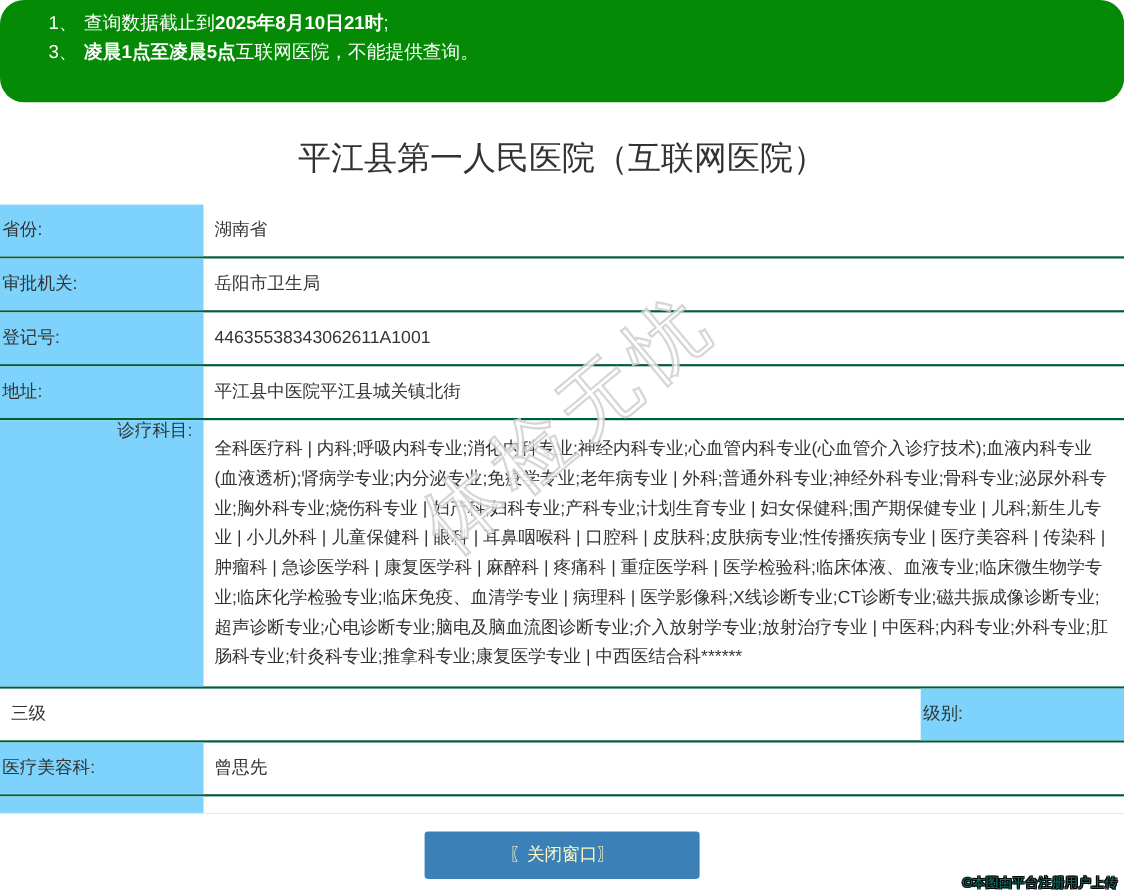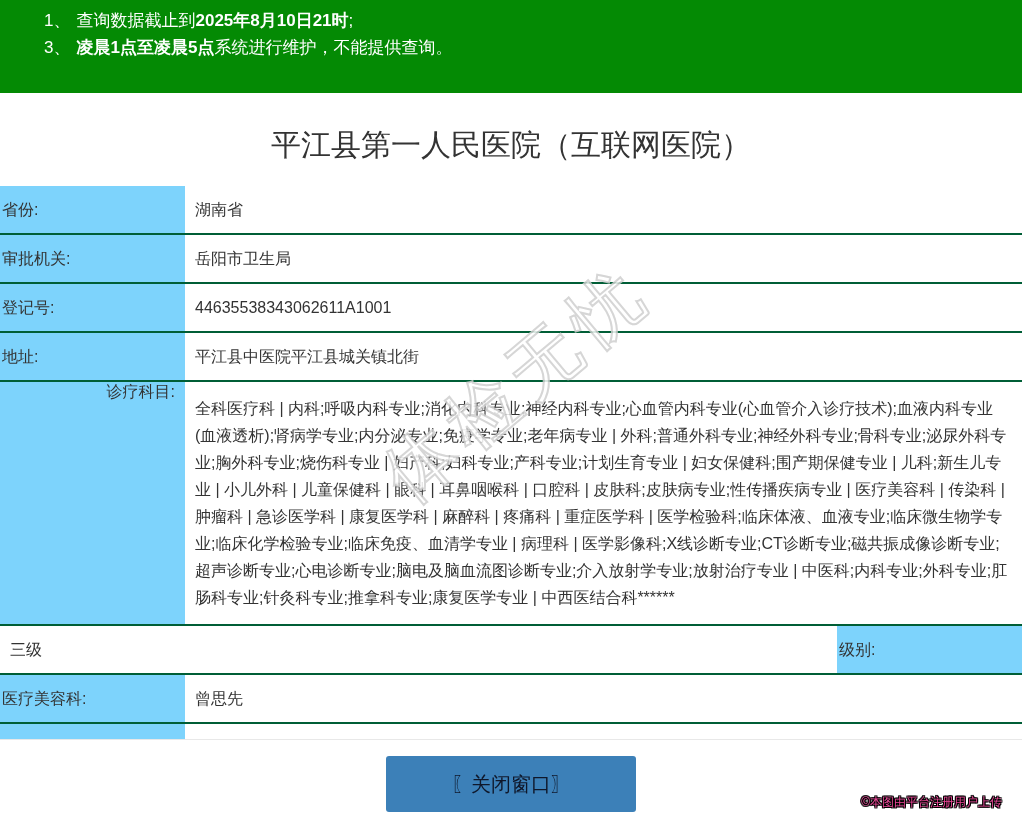--- a/index.html
+++ b/index.html
@@ -14,20 +14,21 @@
   }
 
   
   .notice-bar {
     width: 100%; height: 93px;
     background: #048a04;
     color: #ffffff;
     padding: 7px 10px 0 44px;
     font-size: 17px;
     line-height: 27px;
+    border-radius: 22px;
   }
   .notice-line { white-space: nowrap; }
   .notice-num { display: inline-block; margin-right: 6px; }
   .notice-line b { font-weight: bold; }
 
   
   .page-title {
     margin: 34px 0 0 0;
     height: 36px;
     text-align: center;
@@ -48,26 +49,26 @@
   }
   .cell.value { flex: 1; padding-left: 10px; color: #333333; }
   .row.tall .cell.value { line-height: 27px; padding-top: 13px; padding-bottom: 13px; }
   .row.tall .cell.label { padding-top: 0; text-align: right; }
   .row.partial { height: 16px; border-bottom: 1px solid #e8e8e8; }
   .row.partial .cell { padding: 0; }
 
   
   .btn-wrap { margin-top: 16px; text-align: center; }
   .close-btn {
-    width: 250px; height: 56px;
+    width: 250px; height: 43px;
     background: #3c80b8;
-    color: #0f172a;
+    color: #fef9c3;
     border: none;
     border-radius: 3px;
-    font-size: 20px;
+    font-size: 16px;
     font-family: "Liberation Sans", "DejaVu Sans", sans-serif;
     cursor: pointer;
   }
 
   
   .watermark {
     position: absolute;
     left: 395px; top: 440px;
     transform-origin: 0 50%;
     transform: rotate(-40deg);
@@ -78,36 +79,36 @@
     -webkit-text-stroke: 2px #cfcfcf;
     text-shadow: 0 0 1px #cccccc;
     opacity: 0.85;
     z-index: 5;
     pointer-events: none;
   }
 
   
   .credit {
     position: absolute;
-    right: 20px; bottom: 3px;
+    right: 6px; bottom: 3px;
     font-size: 12px;
-    color: #ec4899;
+    color: #0f766e;
     text-shadow: -1px -1px 0 #000, 1px -1px 0 #000, -1px 1px 0 #000, 1px 1px 0 #000, 0 1px 0 #000, 0 -1px 0 #000, 1px 0 0 #000, -1px 0 0 #000;
     z-index: 6;
   }
 </style>
 </head>
 <body>
 
 <div class="notice-bar">
   <div class="notice-line">
     <span class="notice-num">1、</span><span>查询数据截止到</span><b>2025年8月10日21时</b><span>;</span>
   </div>
   <div class="notice-line">
-    <span class="notice-num">3、</span><span></span><b>凌晨1点至凌晨5点</b><span>系统进行维护，不能提供查询。</span>
+    <span class="notice-num">3、</span><span></span><b>凌晨1点至凌晨5点</b><span>互联网医院，不能提供查询。</span>
   </div>
 </div>
 
 <h1 class="page-title">平江县第一人民医院（互联网医院）</h1>
 
 <div class="info-table">
   <div class="row">
     <div class="cell label">省份:</div>
     <div class="cell value">湖南省</div>
   </div>

